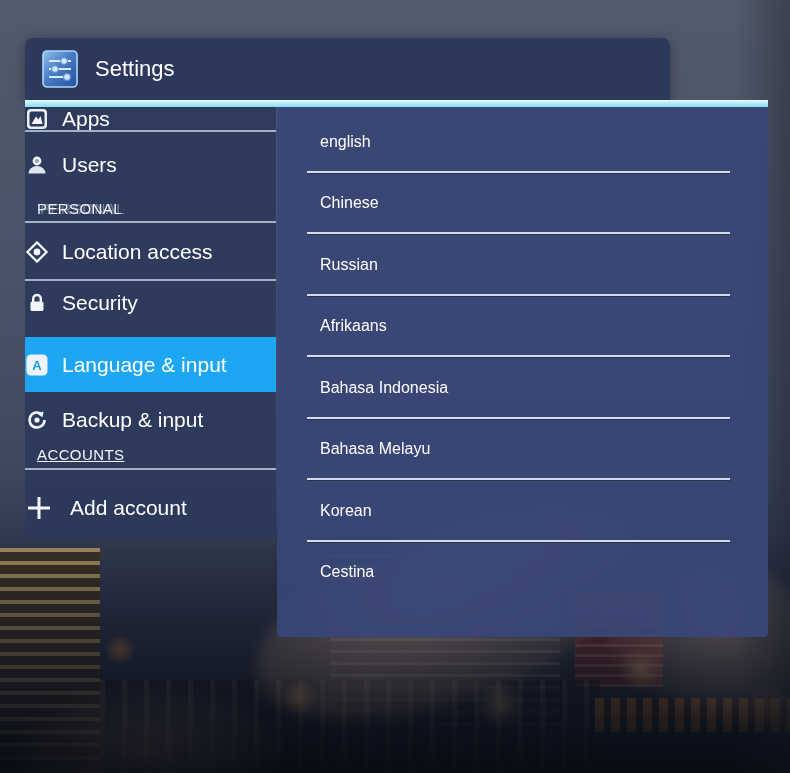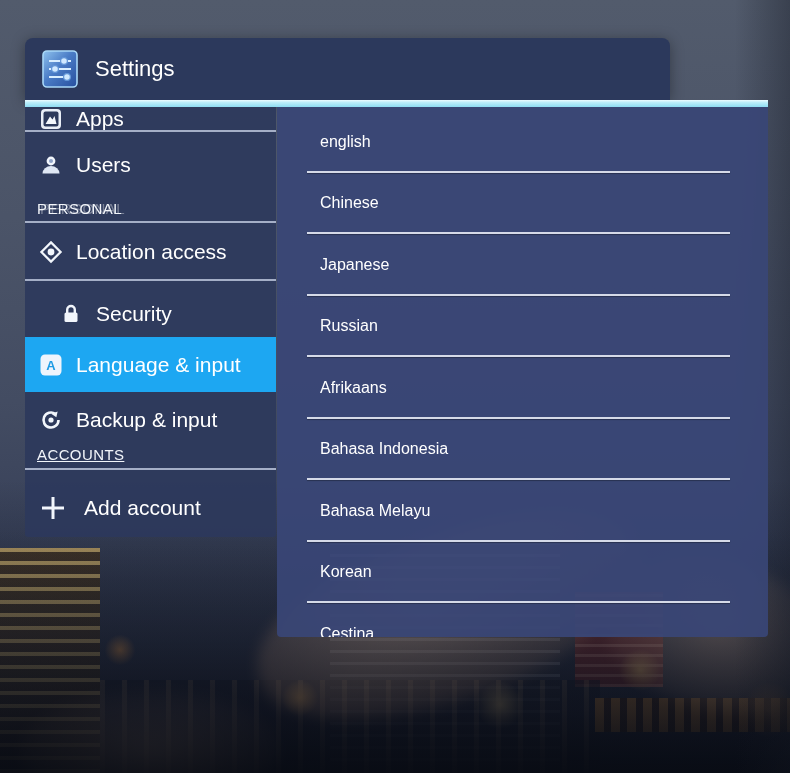--- a/index.html
+++ b/index.html
@@ -53,30 +53,30 @@
     display:flex;align-items:center;padding-left:12px;box-sizing:border-box;
     box-shadow:0 2px 14px rgba(0,0,0,.35);}
   .titlebar .app-title{color:#fff;font-size:22px;margin-left:12px;}
   .accent-line{position:absolute;left:0;top:62px;width:743px;height:7px;
     background:linear-gradient(180deg,#ecfbfe 0%,#bdeefa 35%,#8edcf2 100%);}
 
   
   .sidebar{position:absolute;left:0;top:69px;width:251px;height:430px;
     background:rgba(44,57,92,.9);border-radius:0 0 3px 3px;overflow:hidden;}
   .side-row{position:absolute;left:0;width:251px;display:flex;align-items:center;
-    gap:13px;padding-left:14px;box-sizing:border-box;color:#fff;font-size:21px;cursor:default;}
+    gap:13px;padding-left:0;box-sizing:border-box;color:#fff;font-size:21px;cursor:default;}
   .side-row svg{flex:0 0 auto;}
   .row-apps{top:0;height:25px;overflow:hidden;border-bottom:2px solid rgba(195,205,226,.8);}
   .row-users{top:27px;height:61px;}
   .sec-label{position:absolute;left:0;width:288px;display:flex;align-items:center;
     padding-left:12px;box-sizing:border-box;color:#f2f5fa;font-size:15px;letter-spacing:.4px;}
   .sec-personal{top:88px;height:28px;border-bottom:2px solid rgba(195,205,226,.8);
     text-shadow:3px 0 0 rgba(255,255,255,.35);}
   .row-location{top:118px;height:56px;border-bottom:2px solid rgba(195,205,226,.8);}
-  .row-security{top:180px;height:54px;margin-left:20px;}
+  .row-security{top:169px;height:54px;}
   .row-language{top:230px;height:55px;background:#1da7f2;}
   .row-backup{top:285px;height:55px;}
   .sec-accounts{top:334px;height:29px;border-bottom:2px solid rgba(195,205,226,.8);text-decoration:underline;}
   .row-add{top:371px;height:59px;gap:17px;}
 
   
   .lang-panel{position:absolute;left:252px;top:69px;width:491px;height:530px;
     background:rgba(57,70,118,.93);border-radius:0 0 4px 4px;overflow:hidden;}
   .lang-list{position:absolute;left:0;top:4px;width:491px;}
   .lang-row{position:relative;height:61.5px;display:flex;align-items:center;
@@ -199,23 +199,20 @@
 
   <div class="lang-panel">
     <div class="lang-list">
       <div class="lang-row">
         <span>english</span>
       </div>
       <div class="lang-row">
         <span>Chinese</span>
       </div>
       <div class="lang-row">
-        <span>Japanese</span>
-      </div>
-      <div class="lang-row">
         <span>Russian</span>
       </div>
       <div class="lang-row">
         <span>Afrikaans</span>
       </div>
       <div class="lang-row">
         <span>Bahasa Indonesia</span>
       </div>
       <div class="lang-row">
         <span>Bahasa Melayu</span>

